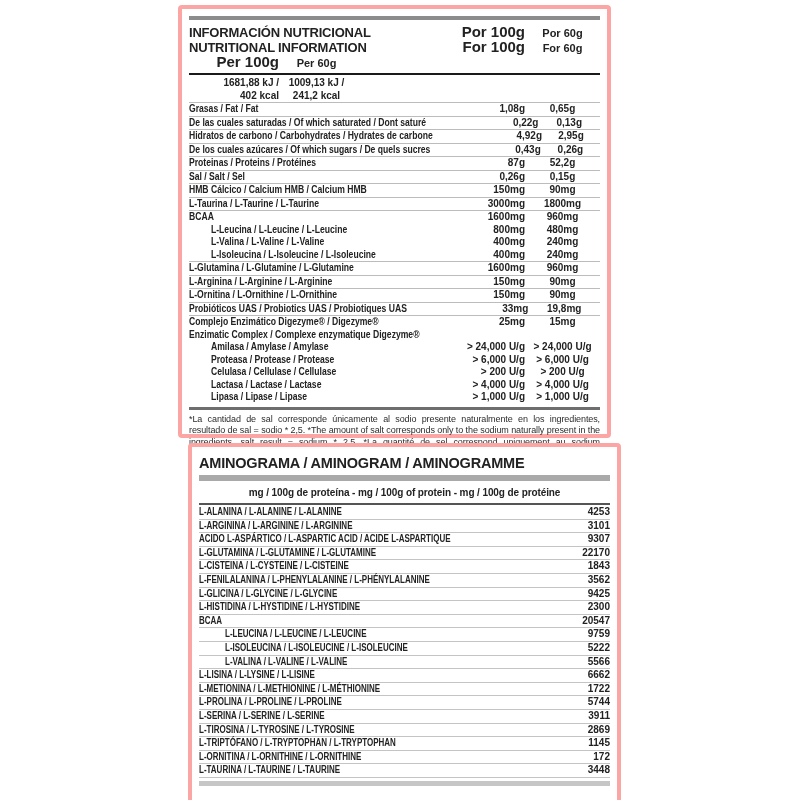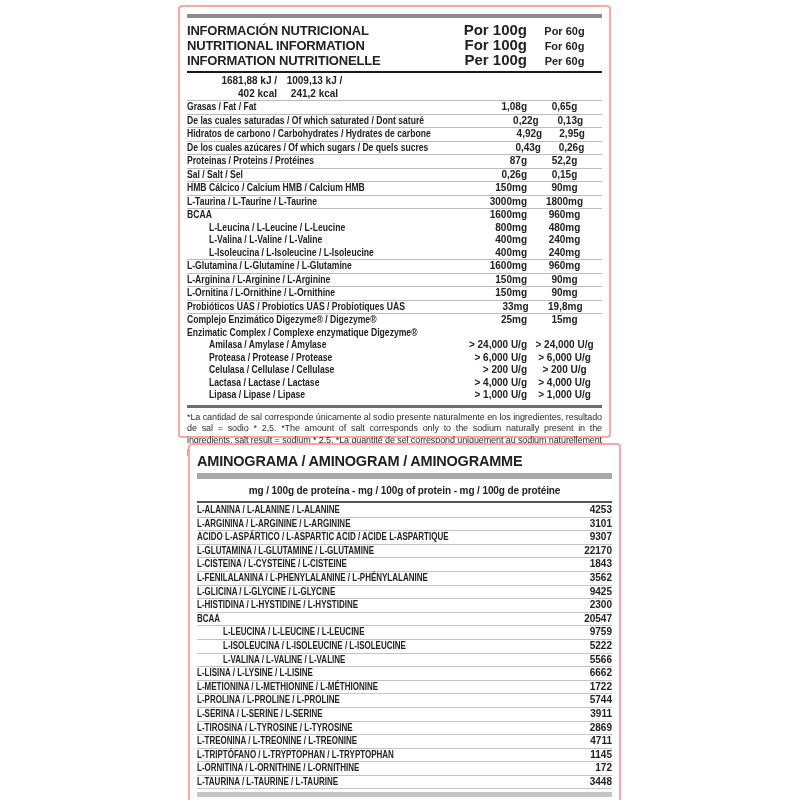--- a/index.html
+++ b/index.html
@@ -1,18 +1,18 @@
 <!DOCTYPE html>
 <html><head>
 <meta charset="utf-8">
 <style>
   html,body{margin:0;padding:0;background:#ffffff;width:800px;height:800px;
     font-family:"Liberation Sans",sans-serif;color:#222;}
   .stage{position:relative;width:800px;height:800px;background:#fff;}
-  .card{position:absolute;background:#fff;border:2px solid #fca5a5;border-radius:4px;
+  .card{position:absolute;background:#fff;border:4px solid #fca5a5;border-radius:4px;
     box-sizing:border-box;padding:5px 7px;}
   #card-nutrition{left:178px;top:5px;width:433px;height:433px;}
   #card-aminogram{left:188px;top:443px;width:433px;height:439px;}
 
   .graybar-top{height:4px;background:#8c8c8c;margin:2px 0 5px 0;}
   .title-bar{height:6px;background:#a9a9a9;margin:3px 0 4px 0;}
   .graybar-bottom{height:5px;background:#c6c6c6;margin-top:3px;}
 
   .hdr-row{display:flex;align-items:baseline;line-height:14px;}
   .hdr-title{flex:1;font-weight:bold;font-size:13px;letter-spacing:-0.2px;white-space:nowrap;}
@@ -57,21 +57,20 @@
       <span class="hdr-title">INFORMACIÓN NUTRICIONAL</span>
       <span class="hdr-col1">Por 100g</span>
       <span class="hdr-col2">Por 60g</span>
     </div>
     <div class="hdr-row">
       <span class="hdr-title">NUTRITIONAL INFORMATION</span>
       <span class="hdr-col1">For 100g</span>
       <span class="hdr-col2">For 60g</span>
     </div>
     <div class="hdr-row">
-      <span class="hdr-title">INFORMATION NUTRITIONELLE</span>
       <span class="hdr-col1">Per 100g</span>
       <span class="hdr-col2">Per 60g</span>
     </div>
 
     <div class="thick-line"></div>
 
     <div id="nutrition-rows">
         <div class="nrow sep">
           <span class="c-v1">
             <div>1681,88 kJ /</div>
@@ -272,24 +271,20 @@
         </div>
         <div class="arow">
           <span class="c-label"><span class="scale-l">L-SERINA / L-SERINE / L-SERINE</span></span>
           <span class="a-val">3911</span>
         </div>
         <div class="arow">
           <span class="c-label"><span class="scale-l">L-TIROSINA / L-TYROSINE / L-TYROSINE</span></span>
           <span class="a-val">2869</span>
         </div>
         <div class="arow">
-          <span class="c-label"><span class="scale-l">L-TREONINA / L-TREONINE / L-TREONINE</span></span>
-          <span class="a-val">4711</span>
-        </div>
-        <div class="arow">
           <span class="c-label"><span class="scale-l">L-TRIPTÓFANO / L-TRYPTOPHAN / L-TRYPTOPHAN</span></span>
           <span class="a-val">1145</span>
         </div>
         <div class="arow">
           <span class="c-label"><span class="scale-l">L-ORNITINA / L-ORNITHINE / L-ORNITHINE</span></span>
           <span class="a-val">172</span>
         </div>
         <div class="arow">
           <span class="c-label"><span class="scale-l">L-TAURINA / L-TAURINE / L-TAURINE</span></span>
           <span class="a-val">3448</span>

